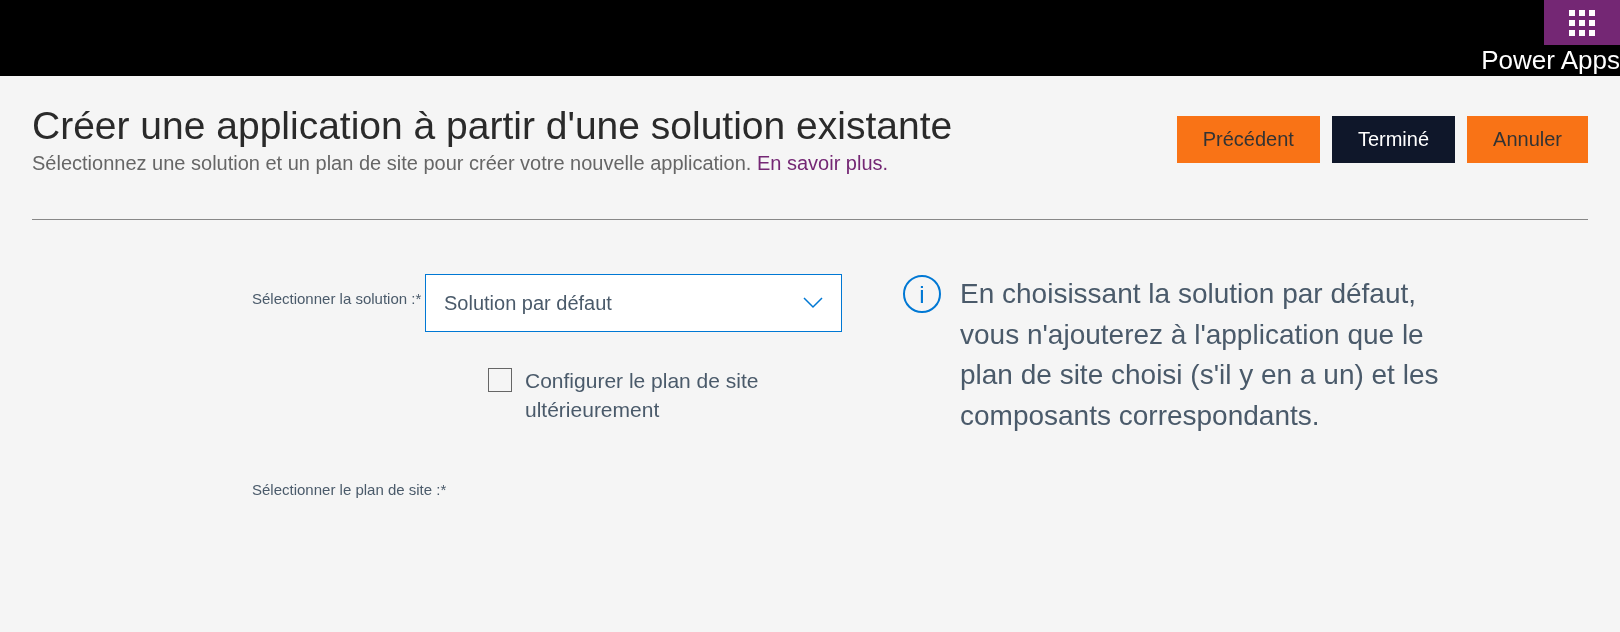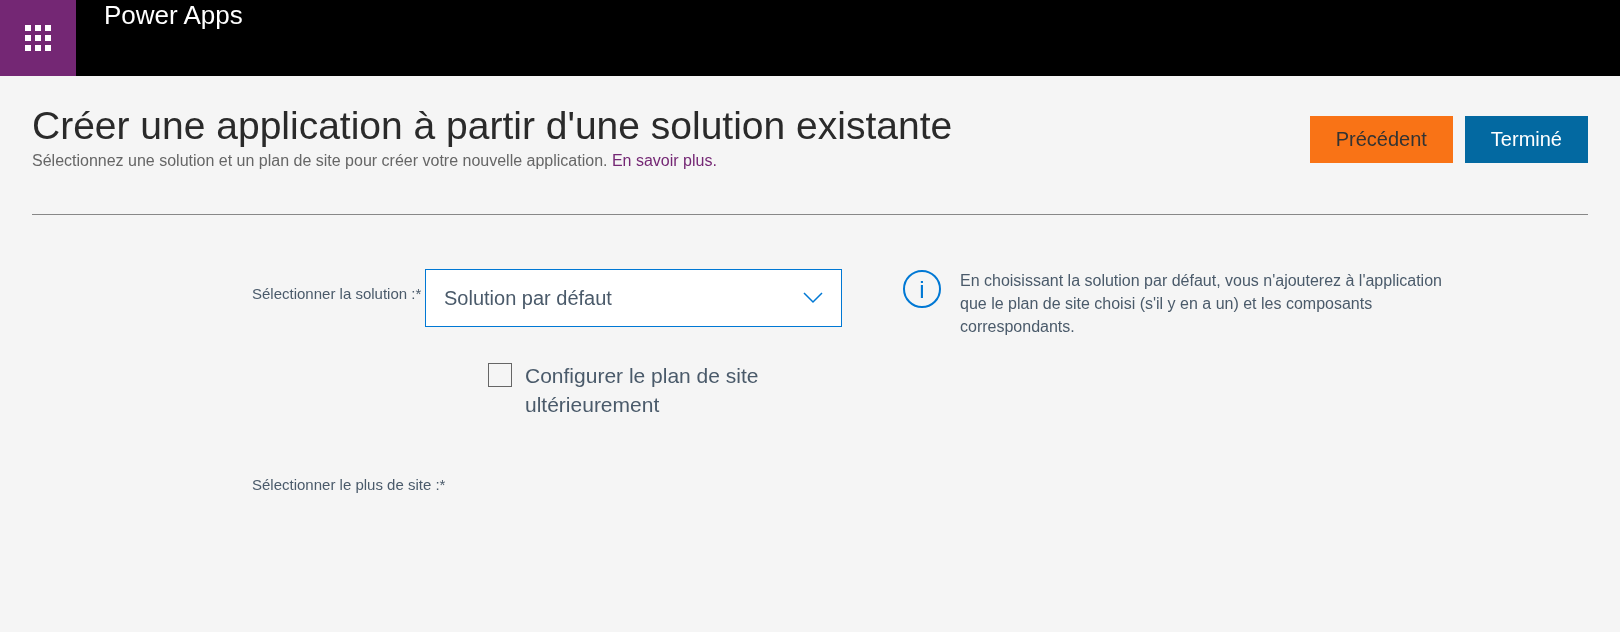--- a/index.html
+++ b/index.html
@@ -10,21 +10,22 @@
     }
     body {
       background: #f5f5f5;
       width: 1620px;
       height: 632px;
     }
     .top-bar {
       background: #000;
       height: 76px;
       display: flex;
-      align-items: flex-start;
+      align-items: flex-end;
+      flex-direction: column;
     }
     .waffle-button {
       width: 76px;
       height: 76px;
       background: #742774;
       display: flex;
       align-items: center;
       justify-content: center;
       cursor: pointer;
     }
@@ -56,21 +57,21 @@
     .header-text {
       flex: 1;
     }
     .page-title {
       font-size: 39px;
       font-weight: 300;
       color: #2a2a2a;
       margin-bottom: 4px;
     }
     .page-subtitle {
-      font-size: 16px;
+      font-size: 20px;
       font-weight: 300;
       color: #666;
     }
     .link {
       color: #742774;
       cursor: pointer;
     }
     .button-row {
       display: flex;
       gap: 12px;
@@ -83,21 +84,21 @@
       border: none;
       cursor: pointer;
       min-width: 120px;
       text-align: center;
     }
     .btn-secondary {
       background: #f97316;
       color: #333;
     }
     .btn-primary {
-      background: #0369a1;
+      background: #0f172a;
       color: #fff;
     }
     .divider {
       margin-top: 44px;
       border: none;
       border-top: 1px solid #888;
     }
     .form-area {
       margin-top: 54px;
       display: flex;
@@ -165,21 +166,21 @@
       display: flex;
       gap: 18px;
       max-width: 540px;
     }
     .info-icon {
       width: 40px;
       height: 40px;
       flex-shrink: 0;
     }
     .info-text {
-      font-size: 16px;
+      font-size: 28px;
       color: #4a5a6a;
       line-height: 1.45;
     }
   </style>
 </head>
 <body>
 
 <div class="top-bar">
   <div class="waffle-button">
     <div class="waffle-grid">
@@ -201,20 +202,21 @@
   <div class="header-row">
     <div class="header-text">
       <h1 class="page-title">Créer une application à partir d'une solution existante</h1>
       <p class="page-subtitle">
         <span>Sélectionnez une solution et un plan de site pour créer votre nouvelle application. </span><span class="link">En savoir plus.</span>
       </p>
     </div>
     <div class="button-row">
       <button class="btn btn-secondary">Précédent</button>
       <button class="btn btn-primary">Terminé</button>
+      <button class="btn btn-secondary">Annuler</button>
     </div>
   </div>
 
   <hr class="divider">
 
   <div class="form-area">
     <div class="form-fields">
 
       <div class="field-row">
         <div class="field-label">Sélectionner la solution :*</div>
@@ -227,21 +229,21 @@
           </div>
         </div>
       </div>
 
       <div class="checkbox-row">
         <div class="checkbox"></div>
         <div class="checkbox-label">Configurer le plan de site ultérieurement</div>
       </div>
 
       <div class="field-row">
-        <div class="field-label">Sélectionner le plus de site :*</div>
+        <div class="field-label">Sélectionner le plan de site :*</div>
       </div>
 
     </div>
 
     <div class="info-box">
       <svg class="info-icon" viewBox="0 0 40 40">
         <circle cx="20" cy="20" r="18" stroke="#0078d4" stroke-width="2" fill="none"></circle>
         <text x="20" y="29" text-anchor="middle" font-size="24" fill="#0078d4" font-family="Segoe UI">i</text>
       </svg>
       <div class="info-text">En choisissant la solution par défaut, vous n'ajouterez à l'application que le plan de site choisi (s'il y en a un) et les composants correspondants.</div>

